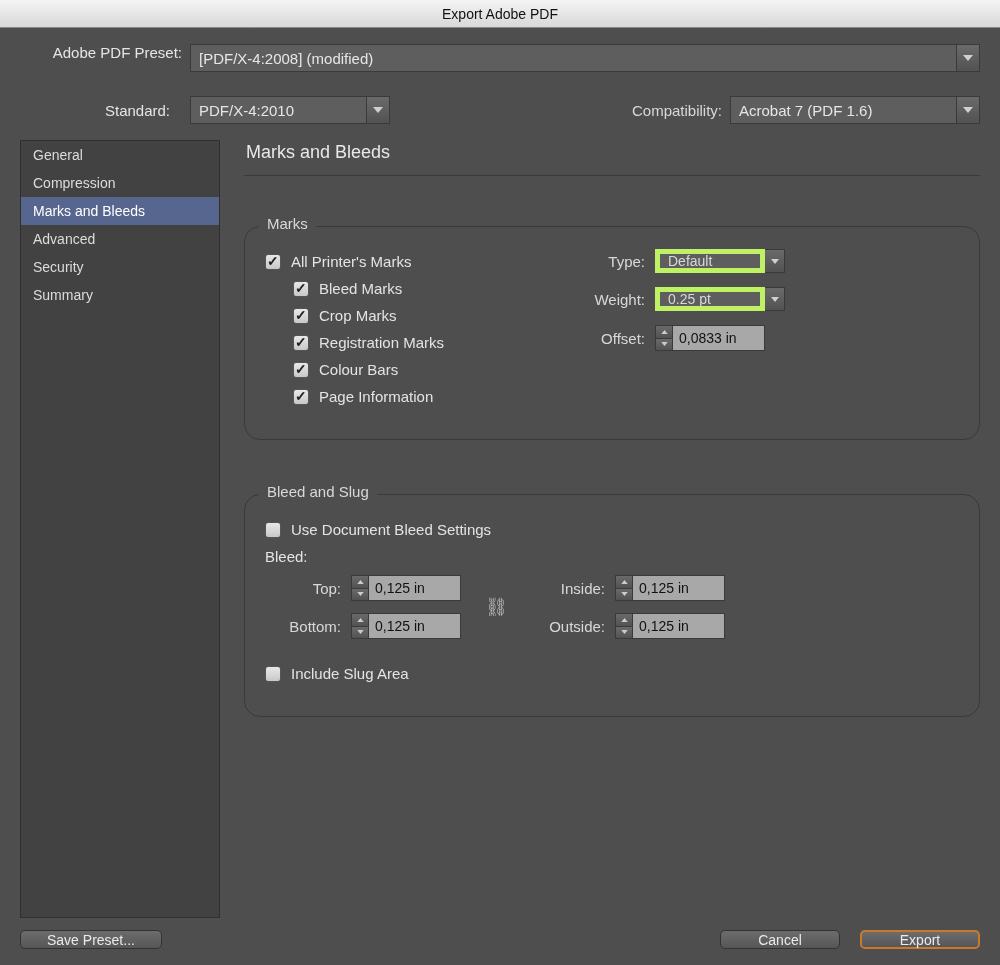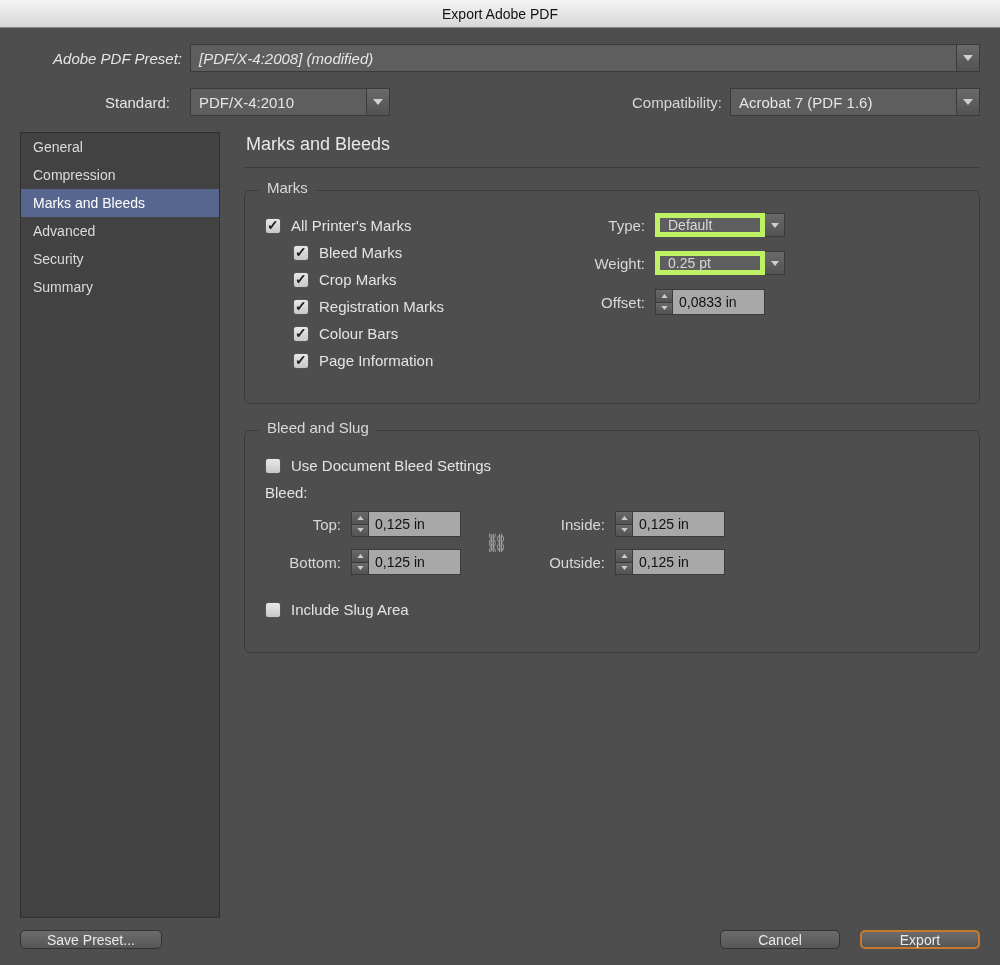--- a/index.html
+++ b/index.html
@@ -1,34 +1,34 @@
 <!DOCTYPE html>
 <html><head>
 <meta charset="utf-8">
 <style>
   * { box-sizing: border-box; margin: 0; padding: 0; font-family: "Lucida Grande", "Helvetica Neue", Arial, sans-serif; }
   body { width: 1000px; height: 965px; background: #4e4e4e; color: #d8d8d8; font-size: 14px; overflow: hidden; }
   .titlebar { height: 28px; background: linear-gradient(#f4f4f4,#d8d8d8); color:#111; text-align:center; line-height:28px; font-size:14px; border-bottom:1px solid #888;}
   .dialog { padding: 16px 20px 16px 20px; height: calc(100% - 28px); display:flex; flex-direction:column; }
-  .top-row { display:flex; align-items:center; margin-bottom:16px;font-style:italic; }
+  .top-row { display:flex; margin-bottom:24px; }
   .top-row .lbl { width: 170px; text-align:right; padding-right:8px; color:#e5e5e5; font-size:15px; }
   .mid-row { display:flex; align-items:center; margin-bottom:16px; }
   .mid-row .lbl { width:170px; text-align:right; padding-right:20px; color:#e5e5e5; font-size:15px;}
   .dd { background:#5e5e5e; border:1px solid #3a3a3a; border-right:none; height:28px; color:#e6e6e6; display:flex; align-items:center; padding:0 8px; font-size:15px; position:relative; }
   .dd-arrow { width:24px; height:28px; background:linear-gradient(#6a6a6a,#525252); border:1px solid #3a3a3a; display:flex; align-items:center; justify-content:center; }
   .dd-arrow svg { width:10px; height:6px; fill:#d0d0d0; }
   .dd-wrap { display:flex; }
   .main { display:flex; flex:1; gap:24px; }
   .sidebar { width:200px; background:#424242; border:1px solid #2f2f2f; }
   .side-item { padding:6px 12px; font-size:14px; color:#dcdcdc; cursor:pointer; }
   .side-item.selected { background:#57668e; color:#fff; }
   .content { flex:1; display:flex; flex-direction:column; }
   .section-title { font-size:18px; color:#e8e8e8; margin:2px 0 12px 2px; }
   .divider { height:1px; background:#3a3a3a; margin-bottom:22px; }
-  .group { border:1px solid #3a3a3a; border-radius:6px; padding:22px 4px 24px 20px; position:relative; margin-bottom:26px; }
+  .group { border:1px solid #3a3a3a; border-radius:16px; padding:22px 4px 24px 20px; position:relative; margin-bottom:26px;margin-top:28px; }
   .group-legend { position:absolute; top:-12px; left:14px; background:#4e4e4e; padding:0 8px; color:#d8d8d8; font-size:15px; }
   .cb-row { display:flex; align-items:center; margin:4px 0 10px 0; }
   .cb { width:16px; height:16px; background:linear-gradient(#e8e8e8,#c8c8c8); border:1px solid #555; border-radius:3px; margin-right:10px; position:relative; flex-shrink:0; }
   .cb.checked::after { content:"✓"; position:absolute; top:-2px; left:1px; font-size:14px; color:#222; font-weight:bold; }
   .cb-row .txt { color:#e4e4e4; font-size:15px; }
   .indent { margin-left:28px; }
   .marks-flex { display:flex; }
   .marks-left { flex:0 0 300px; }
   .marks-right { flex:1; padding-left:10px; }
   .field-row { display:flex; align-items:center; margin-bottom:14px; }

